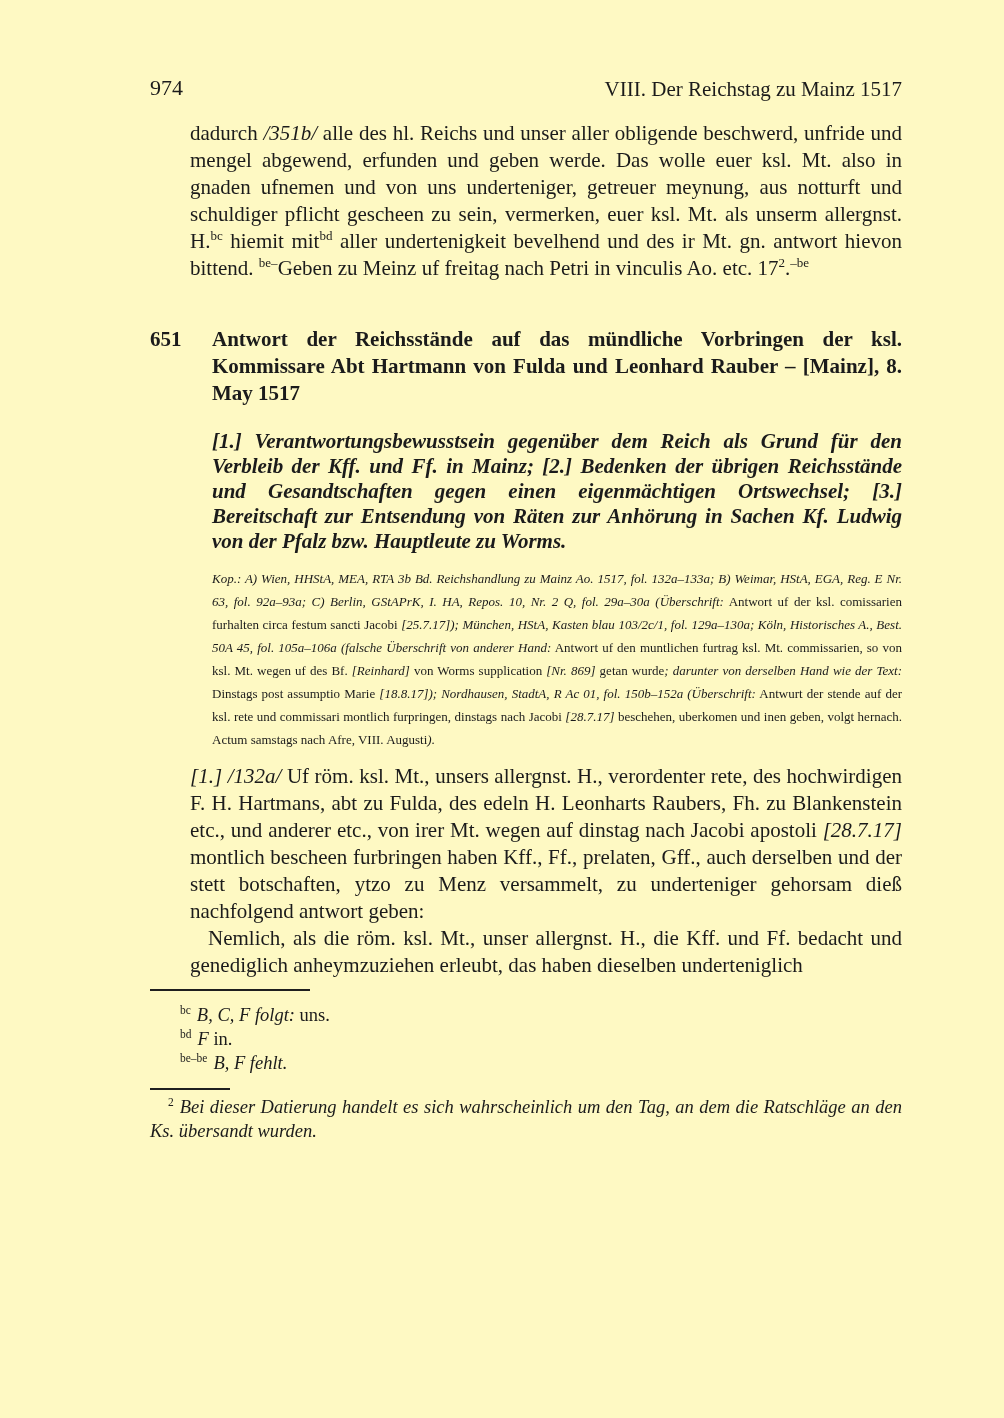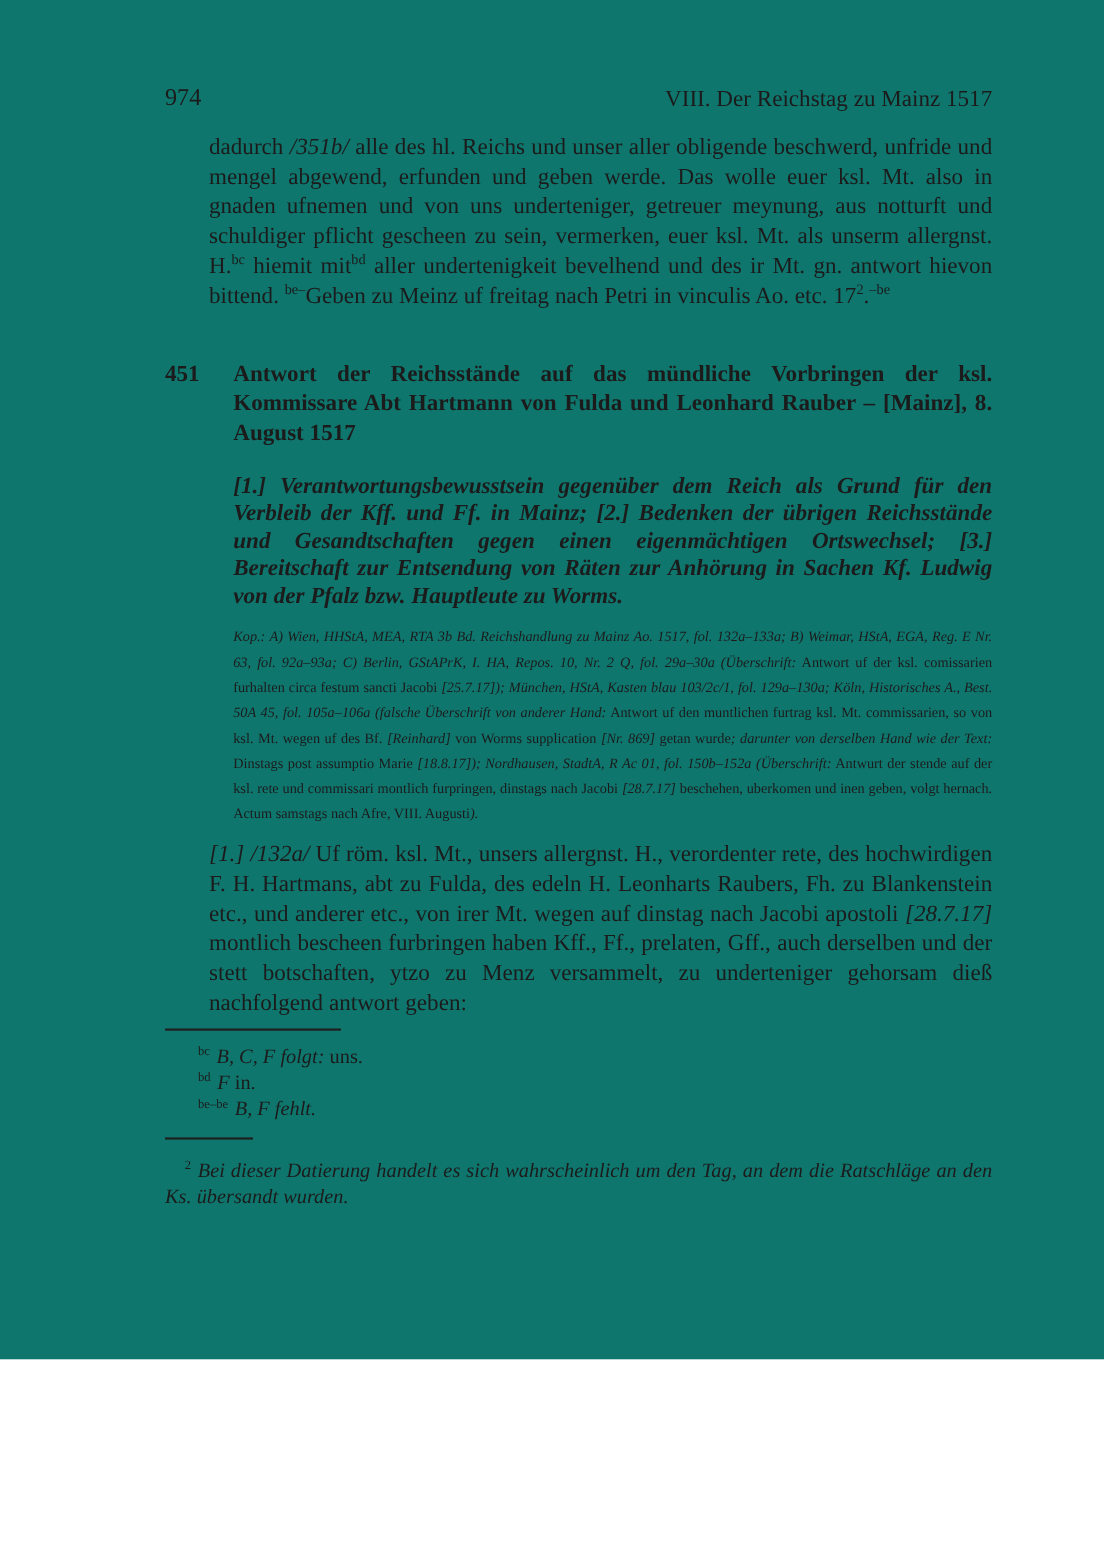--- a/index.html
+++ b/index.html
@@ -1,21 +1,21 @@
 <!DOCTYPE html>
 <html lang="de"><head>
 <meta charset="utf-8">
 <style>
   html, body { margin: 0; padding: 0; background: #ffffff; }
   .page {
     position: relative;
     width: 1004px;
-    height: 1236px;
+    height: 1418px;
     box-sizing: border-box;
-    background: #0f766e;
+    background: #fef9c3;
     color: #1b1b1b;
     font-family: "Liberation Serif", "DejaVu Serif", serif;
     padding: 76px 102px 0 150px;
     overflow: hidden;
   }
   .running-head { position: relative; height: 26px; font-size: 21px; line-height: 26px; }
   .page-number { position: absolute; left: 0; top: -1px; font-size: 22px; }
   .running-title { display: block; text-align: right; }
 
   p { margin: 0; }
@@ -68,21 +68,21 @@
   }
   .rule.short { width: 80px; margin-top: 13px; }
 
   .apparatus { margin-top: 12px; }
   .apparatus p {
     font-size: 18.5px;
     line-height: 24px;
     text-indent: 30px;
   }
   .footnote {
-    margin-top: 17px;
+    margin-top: 5px;
     font-size: 18.5px;
     line-height: 24px;
     text-align: justify;
     text-indent: 18px;
     hyphens: auto; -webkit-hyphens: auto;
   }
   sup { font-size: 0.62em; line-height: 0; vertical-align: super; }
   .fn-label { margin-right: 6px; }
   .it { font-style: italic; }
 </style>
@@ -92,29 +92,30 @@
 <div class="page">
 
   <header class="running-head">
     <span class="page-number">974</span>
     <span class="running-title">VIII. Der Reichstag zu Mainz 1517</span>
   </header>
 
   <p class="para continuation"><span>dadurch </span><span class="it">/351b/</span><span> alle des hl. Reichs und unser aller obligende beschwerd, unfride und mengel abgewend, erfunden und geben werde. Das wolle euer ksl. Mt. also in gnaden ufnemen und von uns underteniger, getreuer meynung, aus notturft und schuldiger pflicht gescheen zu sein, vermerken, euer ksl. Mt. als unserm allergnst. H.</span><sup>bc</sup><span> hiemit mit</span><sup>bd</sup><span> aller undertenigkeit bevelhend und des ir Mt. gn. antwort hievon bittend. </span><sup>be–</sup><span>Geben zu Meinz uf freitag nach Petri in vinculis Ao. etc. 17</span><sup>2</sup><span>.</span><sup>–be</sup></p>
 
   <section class="entry-heading">
-    <span class="entry-number">451</span>
-    <h2 class="entry-title">Antwort der Reichsstände auf das mündliche Vorbringen der ksl. Kommissare Abt Hartmann von Fulda und Leonhard Rauber – [Mainz], 8. August 1517</h2>
+    <span class="entry-number">651</span>
+    <h2 class="entry-title">Antwort der Reichsstände auf das mündliche Vorbringen der ksl. Kommissare Abt Hartmann von Fulda und Leonhard Rauber – [Mainz], 8. May 1517</h2>
   </section>
 
   <p class="summary"><span class="it">[1.] Verantwortungsbewusstsein gegenüber dem Reich als Grund für den Verbleib der Kff. und Ff. in Mainz; [2.] Bedenken der übrigen Reichsstände und Gesandtschaften gegen einen eigenmächtigen Ortswechsel; [3.] Bereitschaft zur Entsendung von Räten zur Anhörung in Sachen Kf. Ludwig von der Pfalz bzw. Hauptleute zu Worms.</span></p>
 
   <p class="kop"><span class="it">Kop.: A) Wien, HHStA, MEA, RTA 3b Bd. Reichshandlung zu Mainz Ao. 1517, fol. 132a–133a; B) Weimar, HStA, EGA, Reg. E Nr. 63, fol. 92a–93a; C) Berlin, GStAPrK, I. HA, Repos. 10, Nr. 2 Q, fol. 29a–30a (Überschrift:</span><span> Antwort uf der ksl. comissarien furhalten circa festum sancti Jacobi </span><span class="it">[25.7.17]); München, HStA, Kasten blau 103/2c/1, fol. 129a–130a; Köln, Historisches A., Best. 50A 45, fol. 105a–106a (falsche Überschrift von anderer Hand:</span><span> Antwort uf den muntlichen furtrag ksl. Mt. commissarien, so von ksl. Mt. wegen uf des Bf. </span><span class="it">[Reinhard]</span><span> von Worms supplication </span><span class="it">[Nr. 869]</span><span> getan wurde</span><span class="it">; darunter von derselben Hand wie der Text:</span><span> Dinstags post assumptio Marie </span><span class="it">[18.8.17]); Nordhausen, StadtA, R Ac 01, fol. 150b–152a (Überschrift:</span><span> Antwurt der stende auf der ksl. rete und commissari montlich furpringen, dinstags nach Jacobi </span><span class="it">[28.7.17]</span><span> beschehen, uberkomen und inen geben, volgt hernach. Actum samstags nach Afre, VIII. Augusti</span><span class="it">).</span></p>
 
   <p class="para body-p1"><span class="it">[1.] /132a/</span><span> Uf röm. ksl. Mt., unsers allergnst. H., verordenter rete, des hochwirdigen F. H. Hartmans, abt zu Fulda, des edeln H. Leonharts Raubers, Fh. zu Blankenstein etc., und anderer etc., von irer Mt. wegen auf dinstag nach Jacobi apostoli </span><span class="it">[28.7.17]</span><span> montlich bescheen furbringen haben Kff., Ff., prelaten, Gff., auch derselben und der stett botschaften, ytzo zu Menz versammelt, zu underteniger gehorsam dieß nachfolgend antwort geben:</span></p>
+  <p class="para body-p2"><span>Nemlich, als die röm. ksl. Mt., unser allergnst. H., die Kff. und Ff. bedacht und genediglich anheymzuziehen erleubt, das haben dieselben underteniglich</span></p>
 
   <div class="rule"></div>
 
   <div class="apparatus">
     <p><sup class="fn-label">bc</sup><span><span class="it">B, C, F folgt:</span><span> uns.</span></span></p>
     <p><sup class="fn-label">bd</sup><span><span class="it">F</span><span> in.</span></span></p>
     <p><sup class="fn-label">be–be</sup><span><span class="it">B, F fehlt.</span></span></p>
   </div>
 
   <div class="rule short"></div>

